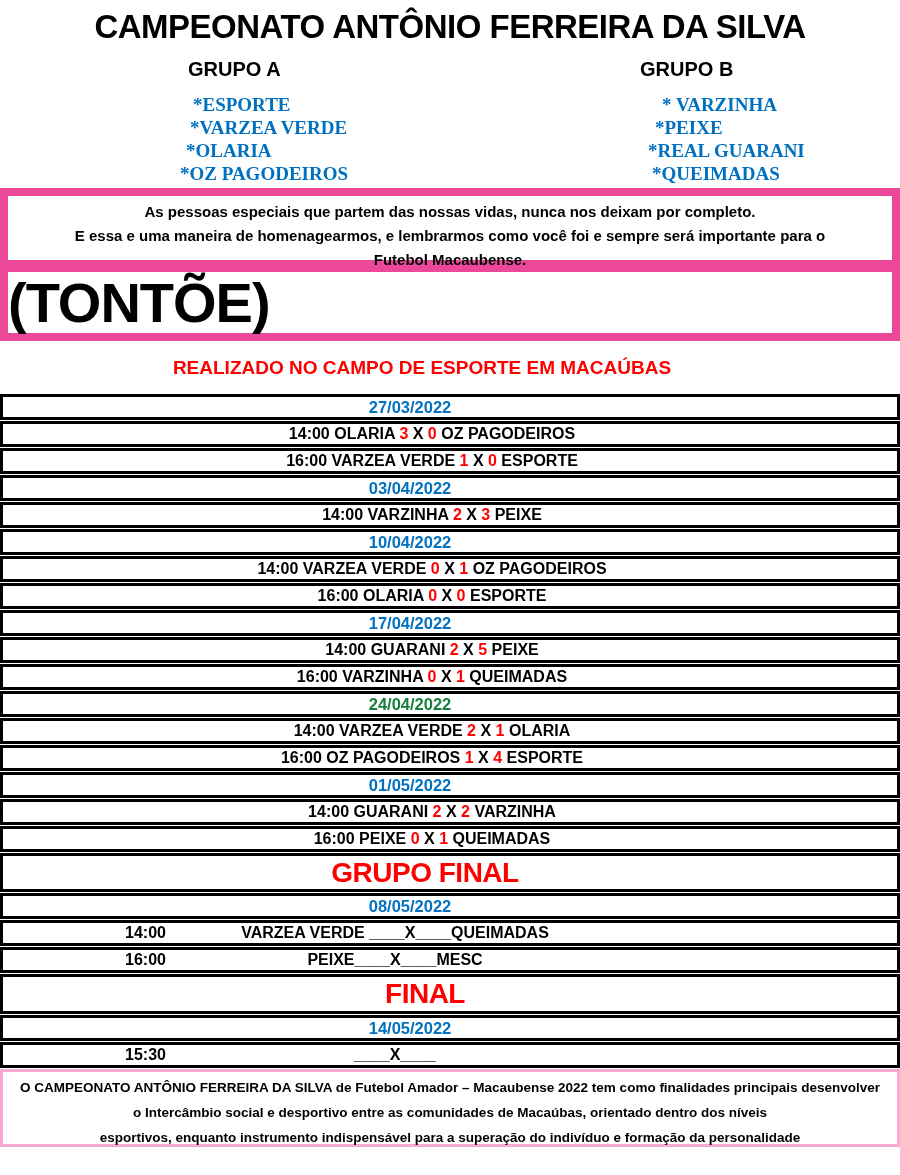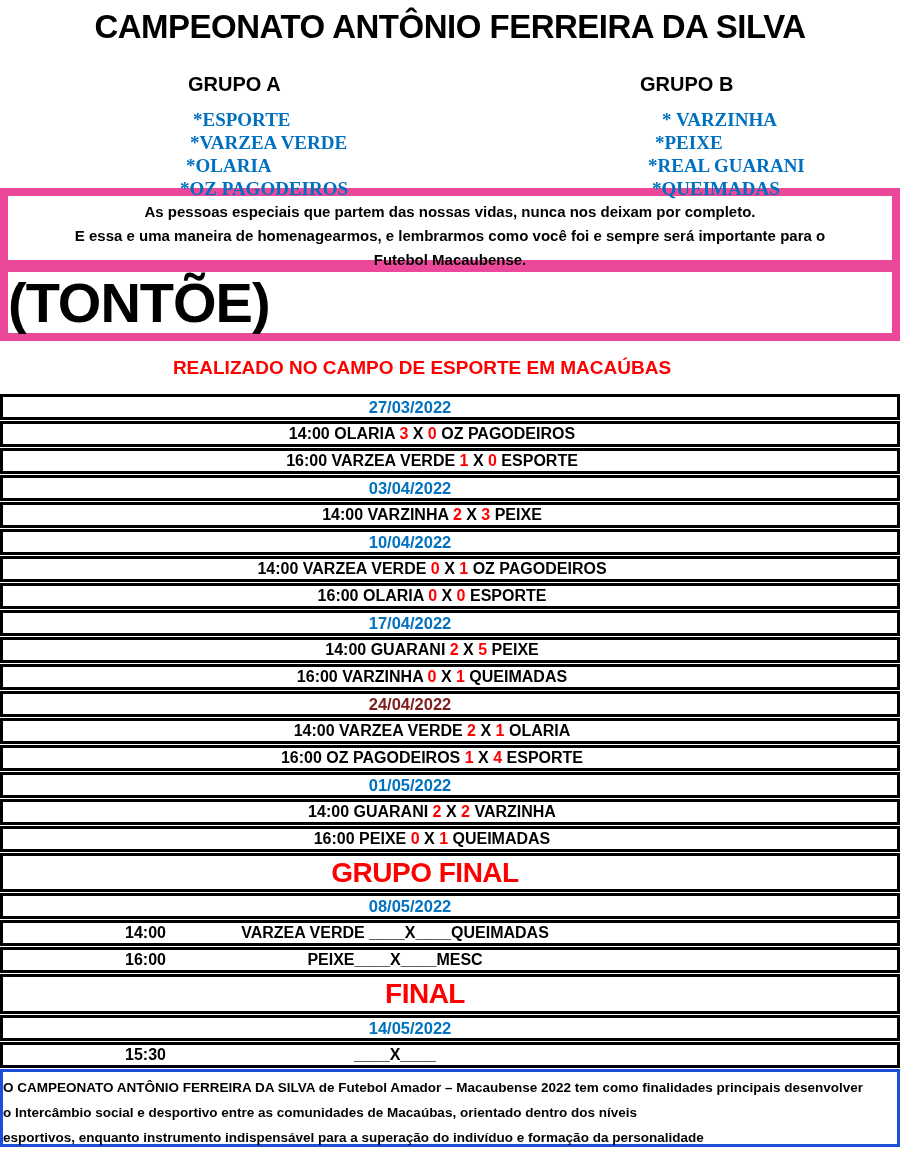--- a/index.html
+++ b/index.html
@@ -11,21 +11,21 @@
   }
   
   .title{
     margin:0;padding-top:7px;height:45px;
     text-align:center;font-size:34px;letter-spacing:-.5px;
     transform:scaleX(.97);transform-origin:center;
     white-space:nowrap;
   }
   
   .groups{position:relative;height:136px;}
-  .group{position:absolute;top:15px;}
+  .group{position:absolute;top:0;}
   #ga{left:188px;}
   #gb{left:640px;}
   .group-name{font-size:20px;margin:6px 0 12px 0;white-space:pre;}
   .team{font-size:19px;line-height:23px;white-space:pre;font-family:Liberation Serif, serif;}
   #ga .t0{margin-left:5px}#ga .t1{margin-left:2px}#ga .t2{margin-left:-2px}#ga .t3{margin-left:-8px}
   #gb .t0{margin-left:22px}#gb .t1{margin-left:15px}#gb .t2{margin-left:8px}#gb .t3{margin-left:12px}
   
   .box{border:8px solid #ec4899;box-sizing:border-box;}
   .tribute{height:80px;text-align:center;font-size:15px;line-height:24px;padding-top:4px;}
   .tribute div{white-space:nowrap;}
@@ -42,22 +42,22 @@
   .row .wrap{display:inline-block;}
   .row.match .wrap{transform:translateX(-18px);}
   .row.date{font-size:16.5px;}
   .row.date .wrap{transform:translateX(-40px);}
   .row.section{height:33px;font-size:28px;letter-spacing:-.5px;}
   .row.section .wrap{transform:translateX(-25px);}
   .row.fixture .wrap{transform:translateX(-55px);}
   .row .time-abs{position:absolute;left:122px;top:0;height:100%;display:flex;align-items:center;}
   
   .footerbox{
-    border:3px solid #1d4ed8;box-sizing:border-box;height:78px;
-    font-size:13.5px;line-height:25px;padding-top:3px;
+    border:3px solid #f9a8d4;box-sizing:border-box;height:78px;
+    text-align:center;font-size:13.5px;line-height:25px;padding-top:3px;
   }
   .footerbox div{white-space:nowrap;}
 </style>
 </head>
 <body>
 
 <div class="page">
 
   <h1 class="title">CAMPEONATO ANTÔNIO FERREIRA DA SILVA</h1>
 
@@ -95,21 +95,21 @@
       <div class="row match"><span class="wrap"><span>14:00 </span><span>OLARIA </span><span style="color: rgb(255, 0, 0);">3</span><span> X </span><span style="color: rgb(255, 0, 0);">0</span><span> OZ PAGODEIROS</span></span></div>
       <div class="row match"><span class="wrap"><span>16:00 </span><span>VARZEA VERDE </span><span style="color: rgb(255, 0, 0);">1</span><span> X </span><span style="color: rgb(255, 0, 0);">0</span><span> ESPORTE</span></span></div>
       <div class="row date"><span class="wrap"><span style="color: rgb(0, 112, 192);">03/04/2022</span></span></div>
       <div class="row match"><span class="wrap"><span>14:00 </span><span>VARZINHA </span><span style="color: rgb(255, 0, 0);">2</span><span> X </span><span style="color: rgb(255, 0, 0);">3</span><span> PEIXE</span></span></div>
       <div class="row date"><span class="wrap"><span style="color: rgb(0, 112, 192);">10/04/2022</span></span></div>
       <div class="row match"><span class="wrap"><span>14:00 </span><span>VARZEA VERDE </span><span style="color: rgb(255, 0, 0);">0</span><span> X </span><span style="color: rgb(255, 0, 0);">1</span><span> OZ PAGODEIROS</span></span></div>
       <div class="row match"><span class="wrap"><span>16:00 </span><span>OLARIA </span><span style="color: rgb(255, 0, 0);">0</span><span> X </span><span style="color: rgb(255, 0, 0);">0</span><span> ESPORTE</span></span></div>
       <div class="row date"><span class="wrap"><span style="color: rgb(0, 112, 192);">17/04/2022</span></span></div>
       <div class="row match"><span class="wrap"><span>14:00 </span><span>GUARANI </span><span style="color: rgb(255, 0, 0);">2</span><span> X </span><span style="color: rgb(255, 0, 0);">5</span><span> PEIXE</span></span></div>
       <div class="row match"><span class="wrap"><span>16:00 </span><span>VARZINHA </span><span style="color: rgb(255, 0, 0);">0</span><span> X </span><span style="color: rgb(255, 0, 0);">1</span><span> QUEIMADAS</span></span></div>
-      <div class="row date"><span class="wrap"><span style="color: #7f1d1d;">24/04/2022</span></span></div>
+      <div class="row date"><span class="wrap"><span style="color: #15803d;">24/04/2022</span></span></div>
       <div class="row match"><span class="wrap"><span>14:00 </span><span>VARZEA VERDE </span><span style="color: rgb(255, 0, 0);">2</span><span> X </span><span style="color: rgb(255, 0, 0);">1</span><span> OLARIA</span></span></div>
       <div class="row match"><span class="wrap"><span>16:00 </span><span>OZ PAGODEIROS </span><span style="color: rgb(255, 0, 0);">1</span><span> X </span><span style="color: rgb(255, 0, 0);">4</span><span> ESPORTE</span></span></div>
       <div class="row date"><span class="wrap"><span style="color: rgb(0, 112, 192);">01/05/2022</span></span></div>
       <div class="row match"><span class="wrap"><span>14:00 </span><span>GUARANI </span><span style="color: rgb(255, 0, 0);">2</span><span> X </span><span style="color: rgb(255, 0, 0);">2</span><span> VARZINHA</span></span></div>
       <div class="row match"><span class="wrap"><span>16:00 </span><span>PEIXE </span><span style="color: rgb(255, 0, 0);">0</span><span> X </span><span style="color: rgb(255, 0, 0);">1</span><span> QUEIMADAS</span></span></div>
       <div class="row section"><span class="wrap"><span style="color: rgb(255, 0, 0);">GRUPO FINAL</span></span></div>
       <div class="row date"><span class="wrap"><span style="color: rgb(0, 112, 192);">08/05/2022</span></span></div>
       <div class="row fixture"><span class="time-abs">14:00</span><span class="wrap"><span>VARZEA VERDE ____X____QUEIMADAS</span></span></div>
       <div class="row fixture"><span class="time-abs">16:00</span><span class="wrap"><span>PEIXE____X____MESC</span></span></div>
       <div class="row section" style="height: 34px;"><span class="wrap"><span style="color: rgb(255, 0, 0); margin-top: 32px;">FINAL</span></span></div>

